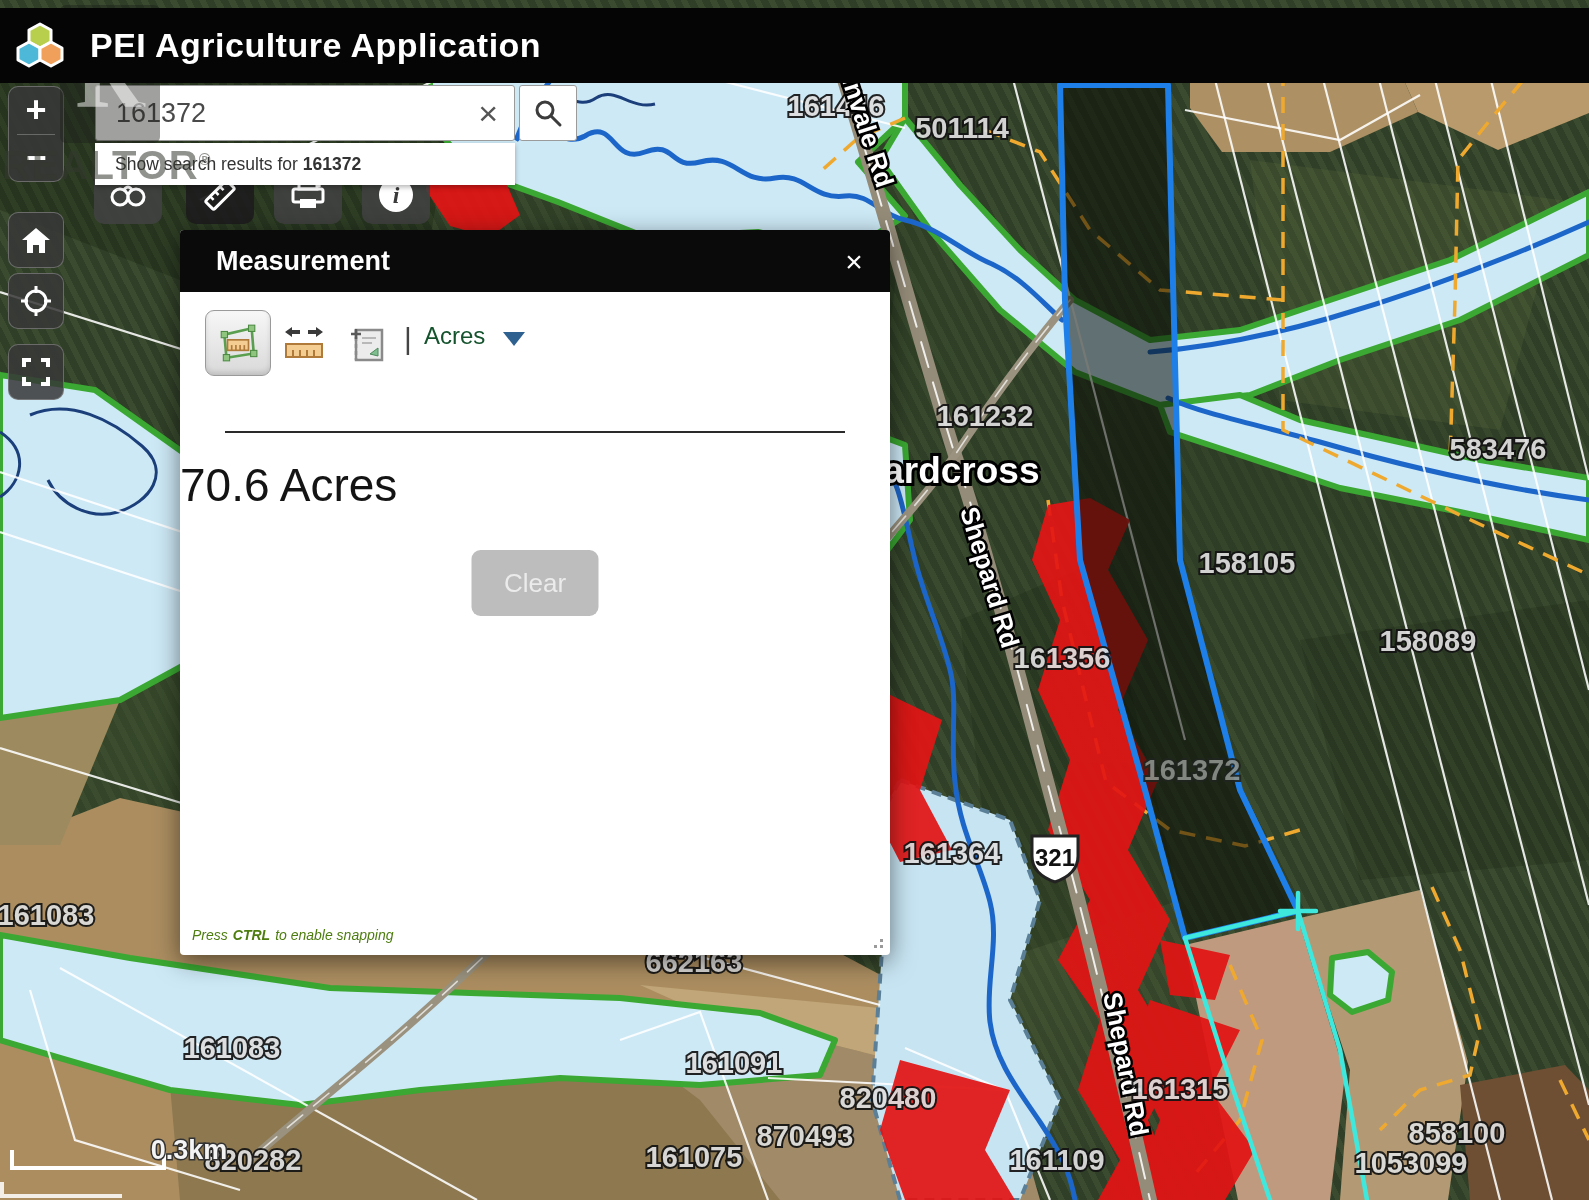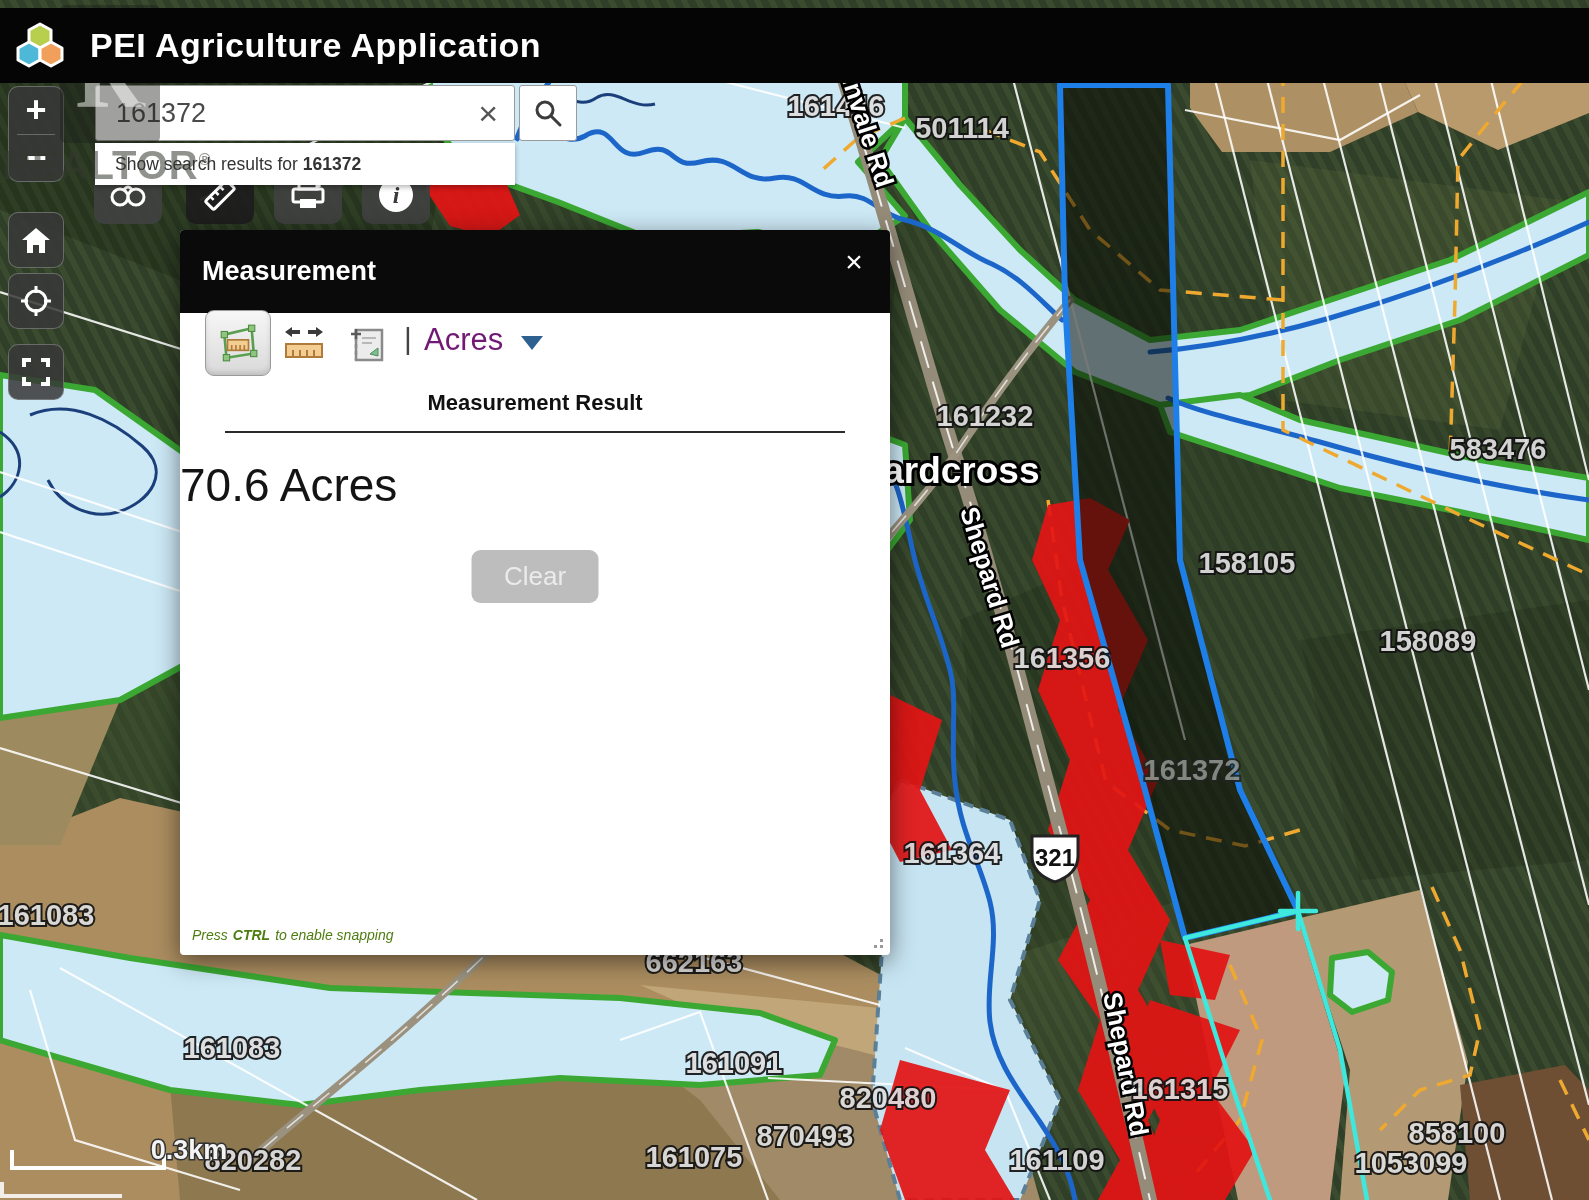--- a/index.html
+++ b/index.html
@@ -69,39 +69,39 @@
   #wm-tile{position:absolute;left:60px;top:5px;width:100px;height:138px;background:rgba(28,30,26,.42);
     border-radius:6px;display:flex;align-items:center;justify-content:center;}
   #wm-tile span{color:rgba(255,255,255,.5);font-size:96px;font-weight:bold;font-family:"Liberation Serif",serif;}
   #wm-text{position:absolute;left:2px;top:143px;font-size:40px;font-weight:bold;letter-spacing:1px;
     color:rgba(52,56,48,.55);}
   #wm-text sup{font-size:16px;}
 
   
   #dialog{position:absolute;left:180px;top:230px;width:710px;height:725px;z-index:50;
     background:#fff;border-radius:4px;box-shadow:0 6px 24px rgba(0,0,0,.5);}
-  #dlg-header{position:absolute;left:0;top:0;right:0;height:83px;background:#0a0a0a;border-radius:4px 4px 0 0;
-    display:flex;align-items:center;}
+  #dlg-header{position:absolute;left:0;top:0;right:0;height:62px;background:#0a0a0a;border-radius:4px 4px 0 0;
+    display:flex;align-items:center;padding-left:14px;}
   #dlg-header .t{color:#fff;font-size:27px;font-weight:bold;margin-left:22px;}
   #dlg-close{position:absolute;right:18px;top:14px;color:#fff;font-size:30px;width:36px;height:36px;
     display:flex;align-items:center;justify-content:center;cursor:pointer;}
   #tool-area-btn{position:absolute;left:25px;top:80px;width:64px;height:64px;border:1px solid #9a9a9a;
     border-radius:9px;background:linear-gradient(#f7f7f7,#d9d9d9);box-shadow:inset 0 -3px 5px rgba(0,0,0,.12);
     display:flex;align-items:center;justify-content:center;}
   .dlg-tool-icon{position:absolute;top:94px;}
   #tool-distance{left:102px;} #tool-location{left:168px;}
   #dlg-sep{position:absolute;left:224px;top:92px;font-size:30px;color:#444;}
   #unit-dd{position:absolute;left:244px;top:92px;display:flex;align-items:center;cursor:pointer;}
-  #unit-dd .u{font-size:31px;color:#701a75;}
+  #unit-dd .u{font-size:24px;color:#14532d;}
   #unit-dd .caret{margin-left:18px;margin-top:6px;width:0;height:0;border-left:11px solid transparent;
     border-right:11px solid transparent;border-top:14px solid #2e6090;}
   #res-head{position:absolute;left:0;right:0;top:160px;text-align:center;font-size:22px;font-weight:bold;color:#111;}
   #res-line{position:absolute;left:45px;right:45px;top:201px;border-top:2px solid #2a2a2a;}
   #res-value{position:absolute;left:0;right:0;top:228px;font-size:46px;color:#141414;}
-  #clear-btn{position:absolute;left:50%;top:320px;transform:translateX(-50%);width:127px;height:53px;
+  #clear-btn{position:absolute;left:50%;top:320px;transform:translateX(-50%);width:127px;height:66px;
     background:#bdbdbd;border:none;border-radius:9px;color:#ebebeb;font-size:26px;font-family:"Liberation Sans",sans-serif;}
   #snap-hint{position:absolute;left:12px;bottom:12px;font-size:14px;color:#4d7c0f;font-style:italic;}
   #snap-hint b{margin:0 5px;}
   #resize-handle{position:absolute;right:7px;bottom:7px;width:14px;height:14px;}
   #resize-handle i{position:absolute;width:3px;height:3px;background:#9a9a9a;}
   #resize-handle i:nth-child(1){right:0;bottom:0;}
   #resize-handle i:nth-child(2){right:6px;bottom:0;}
   #resize-handle i:nth-child(3){right:0;bottom:6px;}
 </style>
 </head>
@@ -396,21 +396,20 @@
       </svg>
     </div>
 
     <div id="dlg-sep">|</div>
 
     <div id="unit-dd">
       <span class="u">Acres</span>
       <span class="caret"></span>
     </div>
 
-    <div id="res-head">Measurement Result</div>
     <div id="res-line"></div>
     <div id="res-value">70.6 Acres</div>
 
     <button id="clear-btn" disabled="">Clear</button>
 
     <div id="snap-hint">
       <span>Press</span><b>CTRL</b><span>to enable snapping</span>
     </div>
     <div id="resize-handle">
         <i></i>

